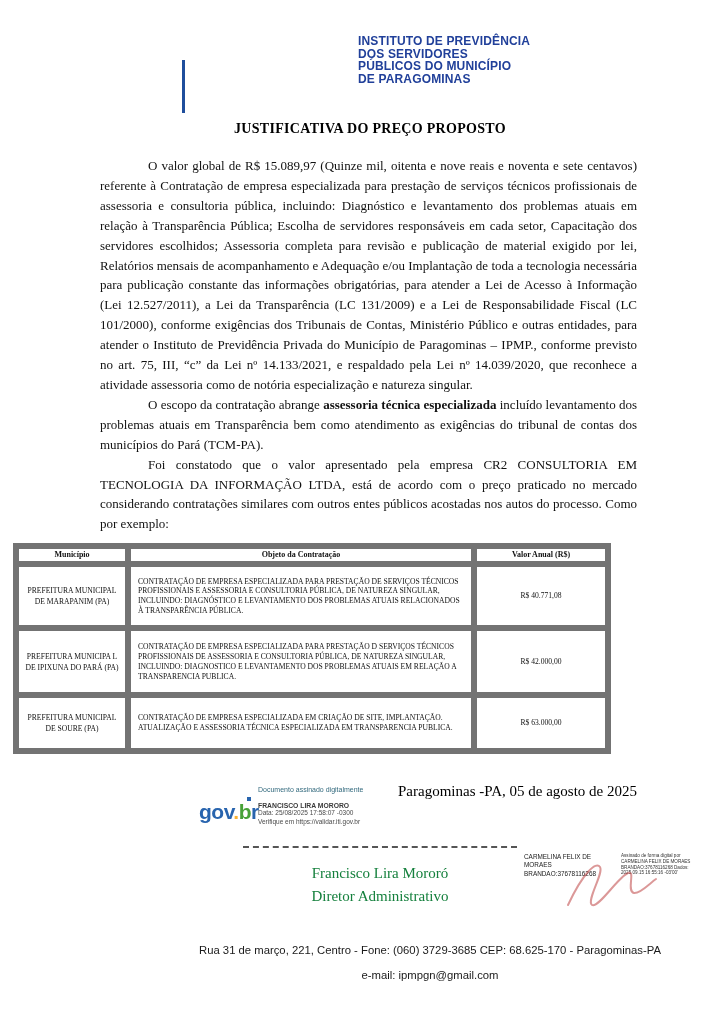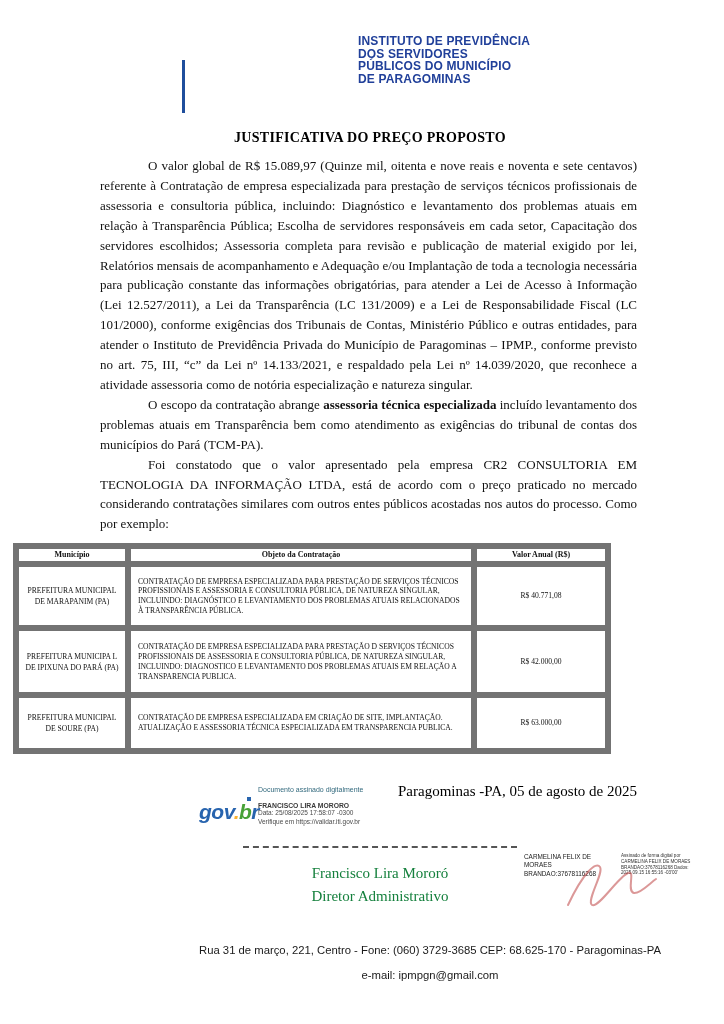--- a/index.html
+++ b/index.html
@@ -13,21 +13,21 @@
   .logo-wrap { position:absolute; left:253px; top:20px; width:115px; height:96px; }
   .blue-bar { position:absolute; left:182px; top:60px; width:3px; height:53px; background:#1f4e9c; }
   .org-text {
     position:absolute; left:358px; top:35px;
     font-family:"Liberation Sans", sans-serif; font-size:12px; line-height:12.6px;
     font-weight:700; color:#21409a; letter-spacing:.15px;
   }
   .org-bold { font-weight:900; }
   
   .doc-title {
-    position:absolute; left:100px; top:130px; width:540px; text-align:center;
+    position:absolute; left:100px; top:121px; width:540px; text-align:center;
     font-weight:bold; font-size:14px; letter-spacing:.3px; color:#000;
   }
   .content { position:absolute; left:0; top:156px; width:724px; }
   .body-col { margin-left:100px; width:537px; text-align:justify;
     font-size:13px; line-height:19.9px; color:#111; }
   .body-col p { text-indent:48px; }
   .seg-small { font-size:13px; }
   .seg-bold { font-weight:bold; }
   
   table.compare {
@@ -38,21 +38,21 @@
   table.compare th { font-size:8px; height:18px; text-align:center; }
   td.cell-mun { text-align:center; line-height:11px; padding:2px 4px; }
   td.cell-obj { text-align:left; padding:3px 7px; }
   td.cell-obj.centered { }
   td.cell-val { text-align:center; }
   tr.r1 { height:64px; } tr.r2 { height:67px; } tr.r3 { height:56px; }
   
   .dateline { position:absolute; left:398px; top:783px; font-size:15px; color:#000; white-space:nowrap; }
   .govbr-logo {
     position:absolute; left:199px; top:800px;
-    font-family:"Liberation Sans", sans-serif; font-weight:bold; font-size:21px; letter-spacing:-.5px;font-style:italic;
+    font-family:"Liberation Sans", sans-serif; font-weight:bold; font-size:21px; letter-spacing:-.5px;
   }
   .govbr-stamp {
     position:absolute; left:258px; top:786px; width:160px;
     font-family:"Liberation Sans", sans-serif; color:#4a4a4a;
   }
   .stamp-line1 { font-size:7px; color:#32697d; margin-bottom:9px; }
   .stamp-name { font-size:6.8px; font-weight:bold; color:#3a3a3a; }
   .stamp-small { font-size:6.5px; line-height:8.6px; }
   .stamp-bullet { position:absolute; left:-11px; top:11px; width:4px; height:4px; background:#2864ae; display:inline-block; }
   .sig-line { position:absolute; left:243px; top:846px; width:274px; border-top:2px dashed #555; }

